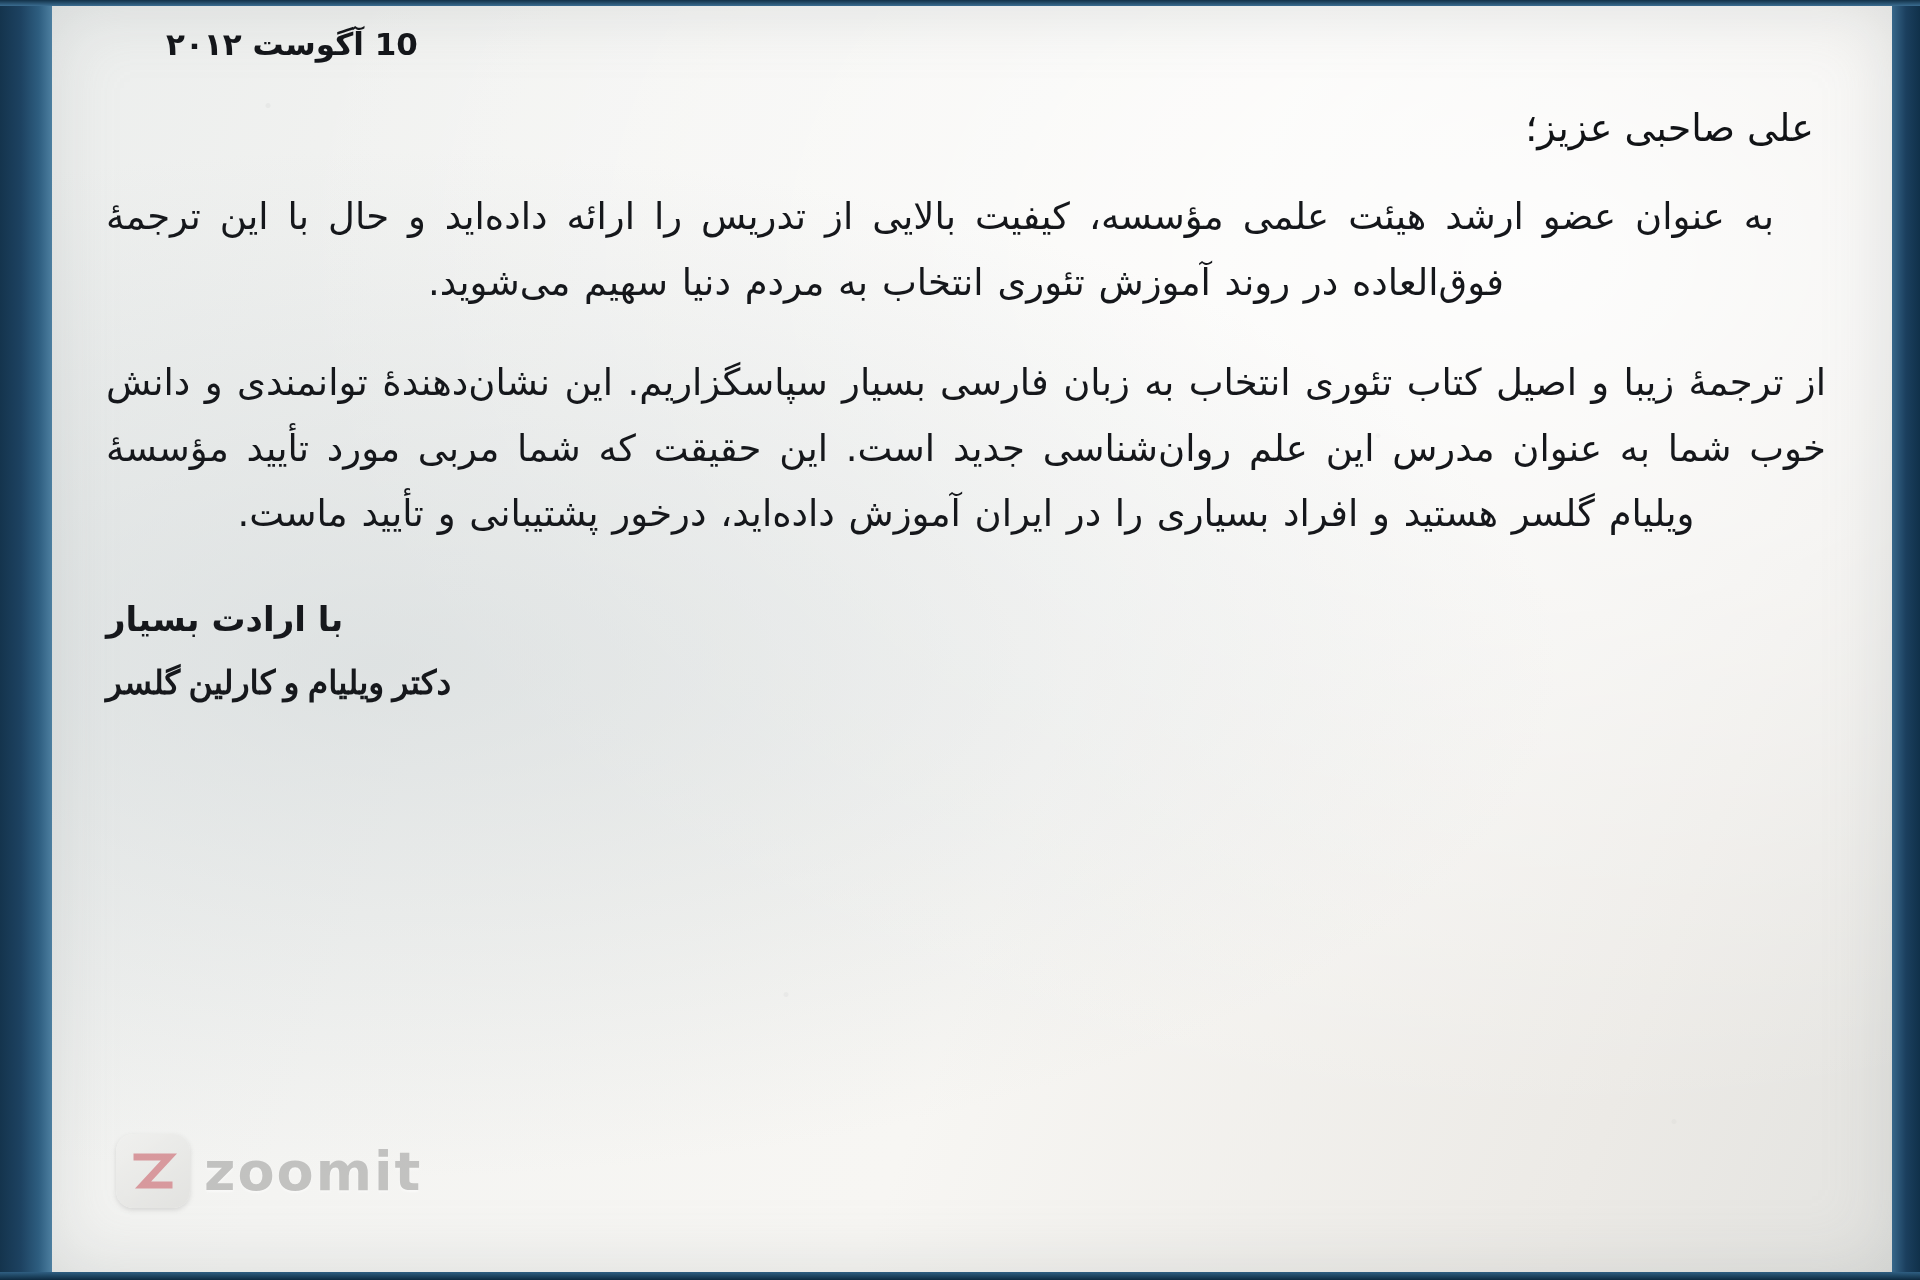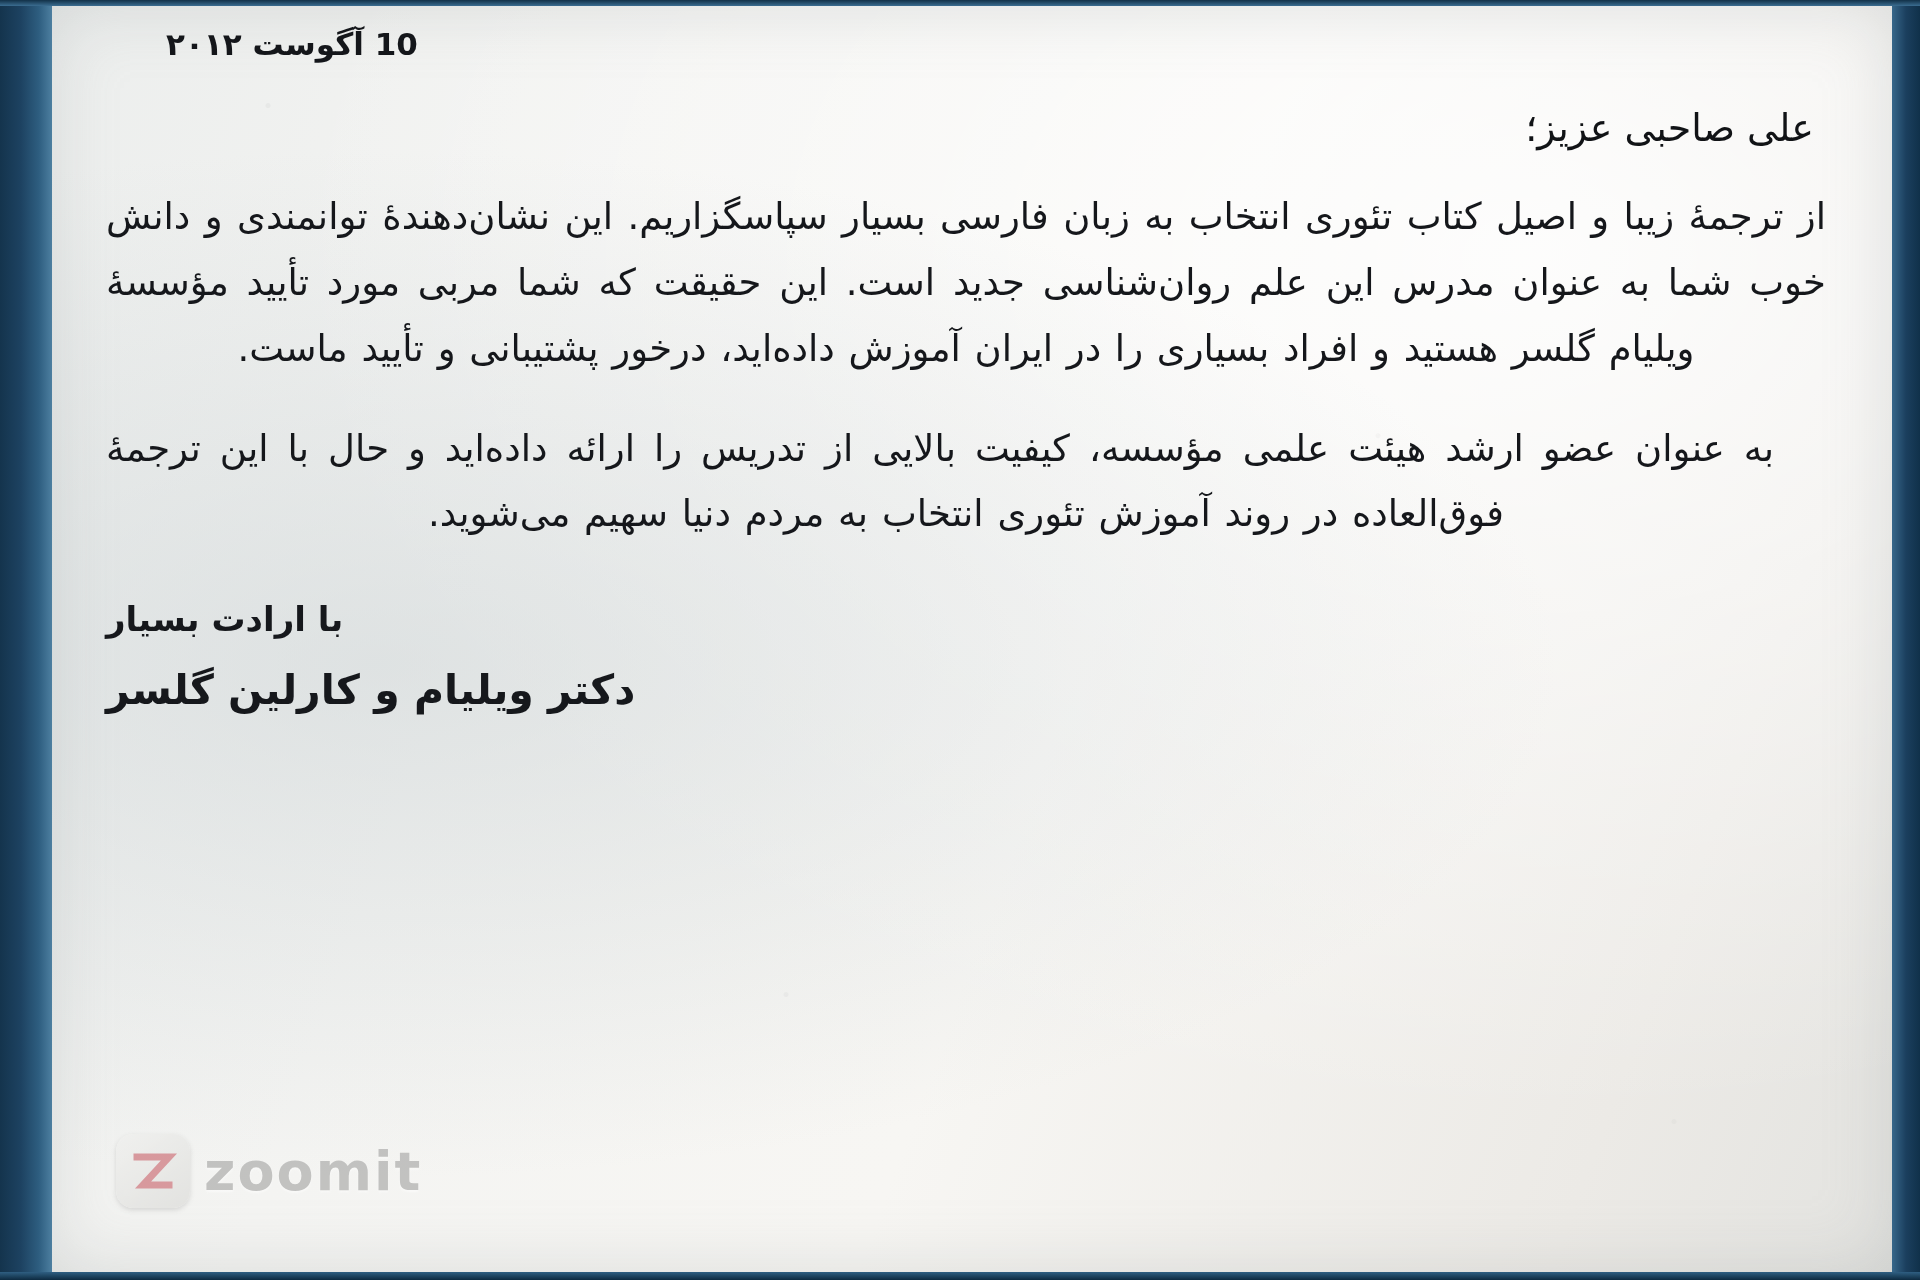--- a/index.html
+++ b/index.html
@@ -131,21 +131,21 @@
   .para.indent { text-indent: 52px; }
 
   .closing {
     margin-top: 40px;
     text-align: left;
     font-size: 34px;
     font-weight: 700;
     line-height: 1.9;
     padding-right: 420px;
   }
-  .closing .line2 { font-size: 41px; }
+  .closing .line2 { font-size: 33px; font-family: Liberation Serif, serif; }
 
   
   .watermark {
     position: absolute;
     z-index: 4;
     left: 70px;
     bottom: 66px;
     display: flex;
     align-items: center;
     gap: 14px;
@@ -203,23 +203,23 @@
     <div class="ghost g2">‌‌‌‌‌‌‌‌‌‌‌‌‌‌‌‌‌‌‌‌‌‌‌‌‌‌</div>
     <div class="ghost g3">‌‌‌‌‌‌‌‌‌‌‌‌‌‌‌‌‌‌‌‌‌‌‌‌‌‌</div>
     <div class="ghost g4">‌‌‌‌‌‌‌‌‌‌‌‌‌‌‌‌‌‌‌‌‌‌‌‌‌‌</div>
 
     <div class="content">
 
       <div class="date-line">10 آگوست ۲۰۱۲</div>
 
       <div class="salutation">علی صاحبی عزیز؛</div>
 
+      <div class="para indent">به عنوان عضو ارشد هیئت علمی مؤسسه، کیفیت بالایی از تدریس را ارائه داده‌اید و حال با این ترجمهٔ فوق‌العاده در روند آموزش تئوری انتخاب به مردم دنیا سهیم می‌شوید.</div>
+
       <div class="para">از ترجمهٔ زیبا و اصیل کتاب تئوری انتخاب به زبان فارسی بسیار سپاسگزاریم. این نشان‌دهندهٔ توانمندی و دانش خوب شما به عنوان مدرس این علم روان‌شناسی جدید است. این حقیقت که شما مربی مورد تأیید مؤسسهٔ ویلیام گلسر هستید و افراد بسیاری را در ایران آموزش داده‌اید، درخور پشتیبانی و تأیید ماست.</div>
-
-      <div class="para indent">به عنوان عضو ارشد هیئت علمی مؤسسه، کیفیت بالایی از تدریس را ارائه داده‌اید و حال با این ترجمهٔ فوق‌العاده در روند آموزش تئوری انتخاب به مردم دنیا سهیم می‌شوید.</div>
 
       <div class="closing">
         <div class="line1">با ارادت بسیار</div>
         <div class="line2">دکتر ویلیام و کارلین گلسر</div>
       </div>
 
     </div>
 
     <div class="watermark">
       <div class="wm-badge">

